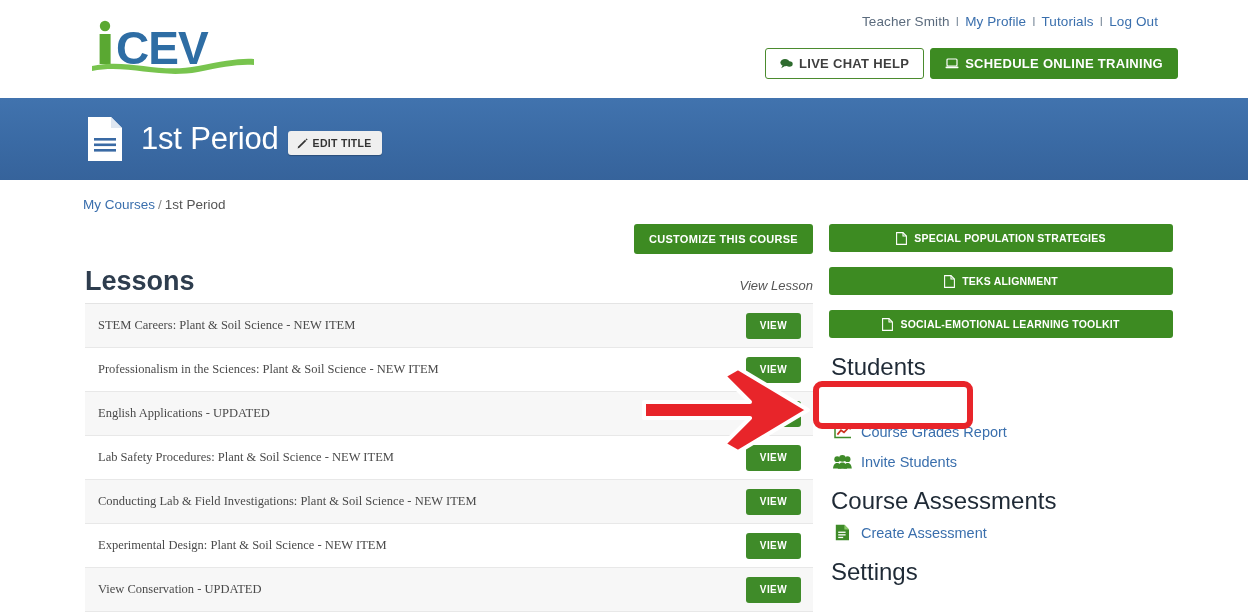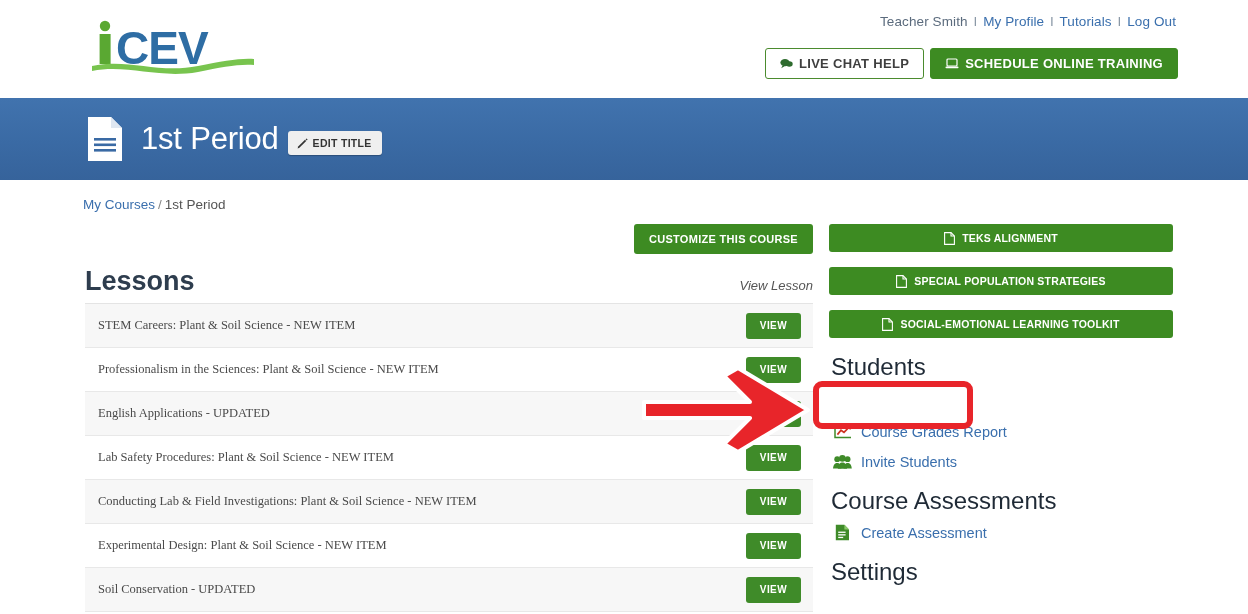--- a/index.html
+++ b/index.html
@@ -13,21 +13,21 @@
     color:#333;
   }
 
   
   .topbar { position:relative; height:98px; background:#fff;text-align:center; }
 
   .logo { position:absolute; left:88px; top:14px; width:170px; height:62px; }
   .logo svg { display:block; width:170px; height:62px; }
 
   .userline {
-    position:absolute; right:72px; top:14px;
+    position:absolute; right:90px; top:14px;
     font-size:13.5px; color:#5b6b7d; white-space:nowrap;
     letter-spacing:.1px;
   }
   .userline .sep { color:#8b99a7; padding:0 2px; }
   .userline a { color:#3a6fad; text-decoration:none; }
   .userline .uname { color:#5b6b7d; }
 
   .topbtns { position:absolute; right:70px; top:48px; display:flex; gap:6px; }
   .tbtn {
     height:31px; display:flex; align-items:center; justify-content:center;
@@ -240,46 +240,46 @@
         </div>
         <div class="lesson-row alt">
           <div class="lesson-name">Conducting Lab &amp; Field Investigations: Plant &amp; Soil Science - NEW ITEM</div>
           <div class="view-btn">VIEW</div>
         </div>
         <div class="lesson-row">
           <div class="lesson-name">Experimental Design: Plant &amp; Soil Science - NEW ITEM</div>
           <div class="view-btn">VIEW</div>
         </div>
         <div class="lesson-row alt">
-          <div class="lesson-name">Soil Conservation - UPDATED</div>
+          <div class="lesson-name">View Conservation - UPDATED</div>
           <div class="view-btn">VIEW</div>
         </div>
       </div>
   </div>
 
   <div class="rightcol">
 
     <div class="sbtn">
       <span class="ic">
         <svg width="11" height="13" viewBox="0 0 11 13">
           <path d="M0.6 0.6 h6.4 l3.4 3.4 v8.4 h-9.8 z" fill="none" stroke="#fff" stroke-width="1.1"></path>
           <path d="M7 0.8 v3.2 h3.2" fill="none" stroke="#fff" stroke-width="1.1"></path>
         </svg>
       </span>
-      <span>TEKS ALIGNMENT</span>
+      <span>SPECIAL POPULATION STRATEGIES</span>
     </div>
 
     <div class="sbtn">
       <span class="ic">
         <svg width="11" height="13" viewBox="0 0 11 13">
           <path d="M0.6 0.6 h6.4 l3.4 3.4 v8.4 h-9.8 z" fill="none" stroke="#fff" stroke-width="1.1"></path>
           <path d="M7 0.8 v3.2 h3.2" fill="none" stroke="#fff" stroke-width="1.1"></path>
         </svg>
       </span>
-      <span>SPECIAL POPULATION STRATEGIES</span>
+      <span>TEKS ALIGNMENT</span>
     </div>
 
     <div class="sbtn">
       <span class="ic">
         <svg width="11" height="13" viewBox="0 0 11 13">
           <path d="M0.6 0.6 h6.4 l3.4 3.4 v8.4 h-9.8 z" fill="none" stroke="#fff" stroke-width="1.1"></path>
           <path d="M7 0.8 v3.2 h3.2" fill="none" stroke="#fff" stroke-width="1.1"></path>
         </svg>
       </span>
       <span>SOCIAL-EMOTIONAL LEARNING TOOLKIT</span>

